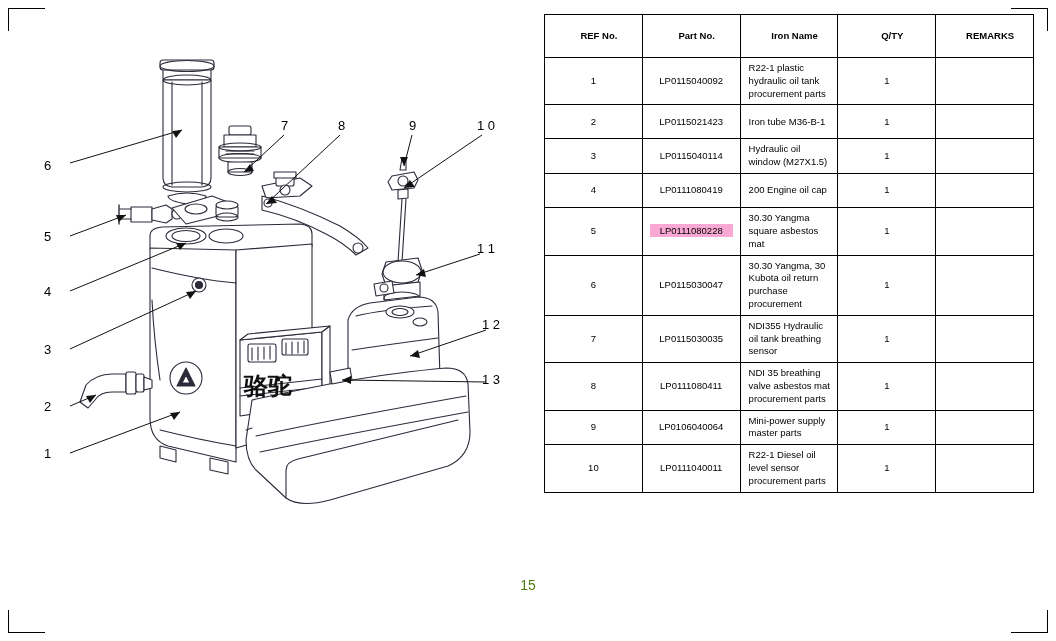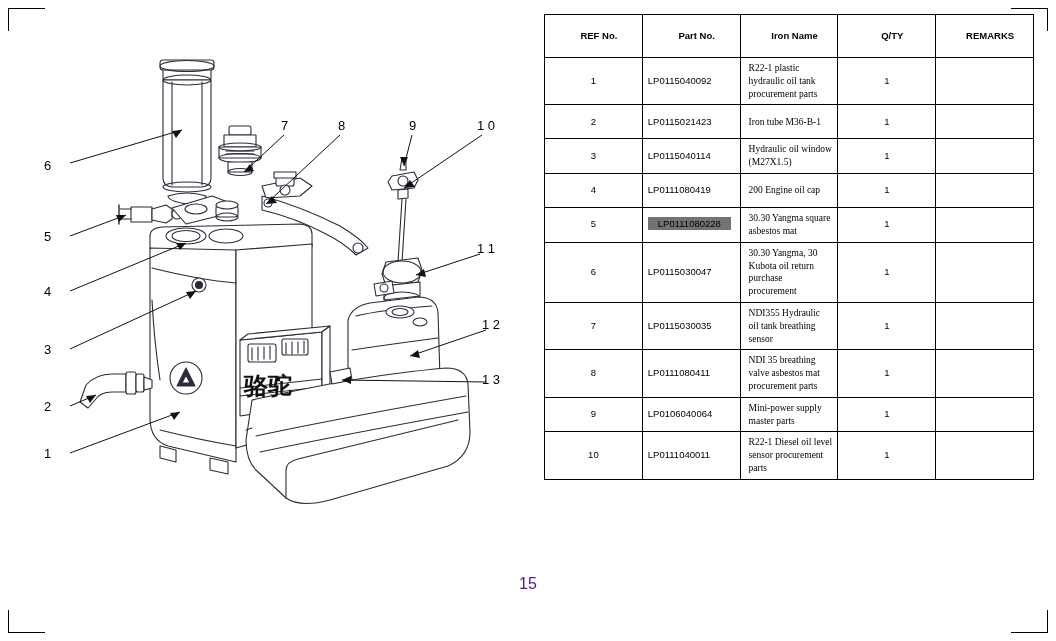--- a/index.html
+++ b/index.html
@@ -25,22 +25,22 @@
   .corner.tr { right: 8px; top: 8px;  width: 36px; height: 22px; border-left: none;  border-bottom: none; }
   .corner.bl { left: 8px;  bottom: 8px; width: 36px; height: 22px; border-right: none; border-top: none; }
   .corner.br { right: 8px; bottom: 8px; width: 36px; height: 22px; border-left: none; border-top: none; }
 
   
   .page-number {
     position: absolute;
     left: 0; right: 0;
     bottom: 48px;
     text-align: center;
-    font-size: 16px;
-    color: #4c1d95;
+    font-size: 14px;
+    color: #4d7c0f;
   }
 
   
   #illustration {
     position: absolute;
     left: 0;
     top: 0;
     width: 540px;
     height: 600px;
   }
@@ -66,28 +66,28 @@
     font-weight: normal;
   }
   table.parts th {
     text-align: center;
     font-weight: bold;
     height: 34px;
     font-size: 9.5px;
     padding-left: 16px;
   }
   table.parts td.ref   { text-align: center; width: 56px; }
-  table.parts td.pn    { text-align: left; width: 96px; }
-  table.parts td.name  { text-align: left;   padding-left: 8px; font-family: Liberation Serif, serif; }
+  table.parts td.pn    { text-align: center; width: 96px; }
+  table.parts td.name  { text-align: left;   padding-left: 8px; }
   table.parts td.qty   { text-align: center; width: 46px; }
   table.parts td.rem   { text-align: center; width: 66px; }
   table.parts tr { height: 34px; }
   table.parts tr.tall { height: 44px; }
   .hl {
-    background: #737373;
+    background: #f9a8d4;
     padding: 1px 10px;
   }
 </style>
 </head>
 <body>
 
 <div class="corner tl"></div>
 <div class="corner tr"></div>
 <div class="corner bl"></div>
 <div class="corner br"></div>

